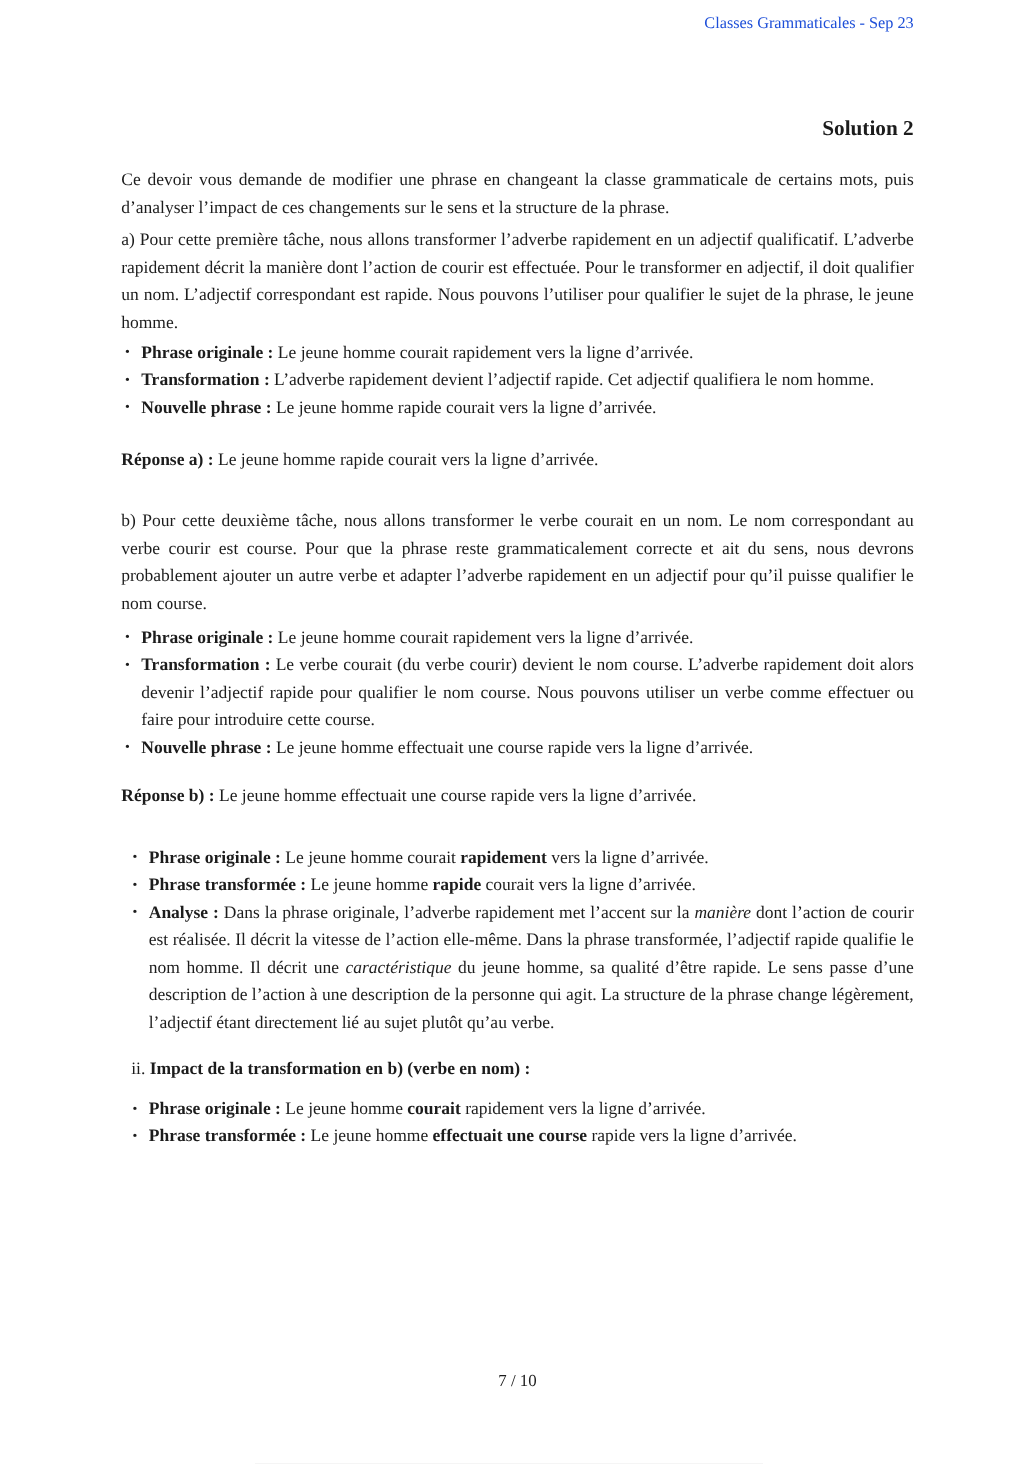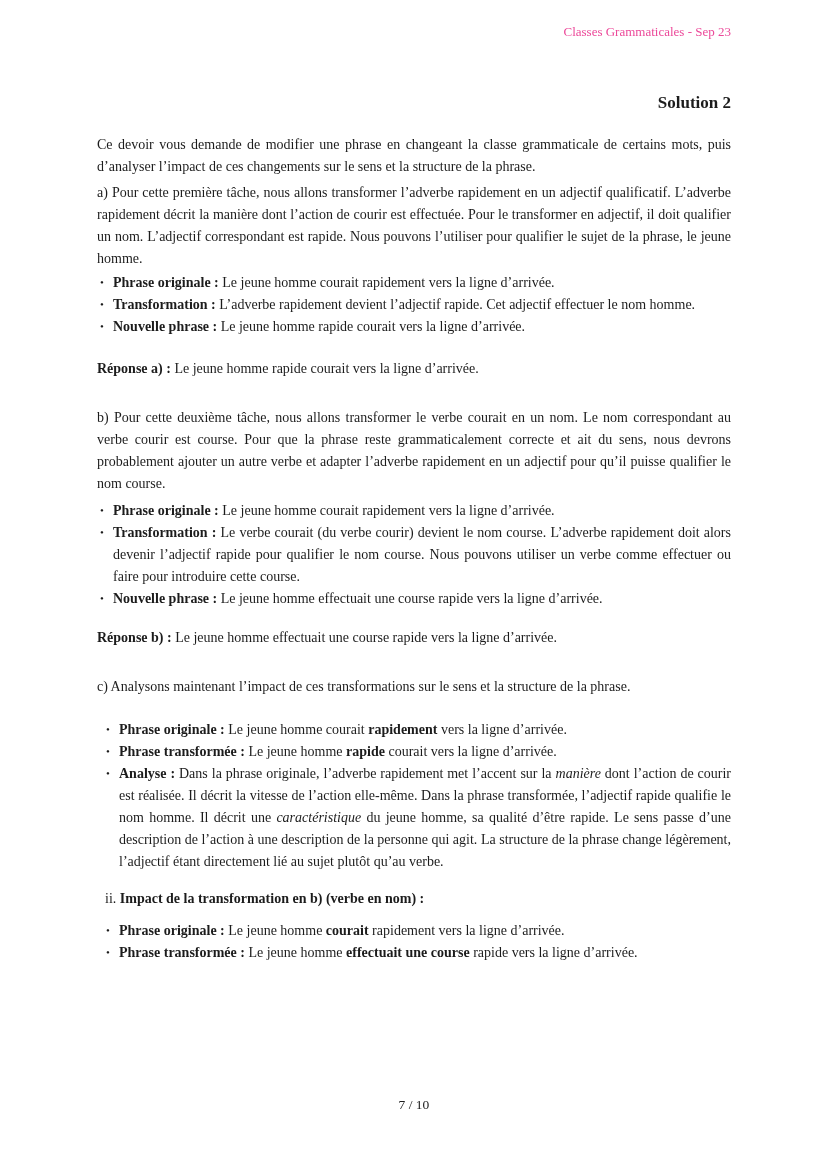--- a/index.html
+++ b/index.html
@@ -9,25 +9,25 @@
     height: 1171px;
     background: #ffffff;
     overflow: hidden;
     font-family: "Liberation Serif", "DejaVu Serif", serif;
     font-size: 14px;
     line-height: 22px;
     color: #1c1c1c;
   }
   .header {
     position: absolute;
-    top: 24px;
+    top: 10px;
     right: 97px;
     font-size: 13px;
     line-height: 15px;
-    color: #ec4899;
+    color: #1d4ed8;
     font-family: Liberation Serif, serif;
   }
   .content {
     position: absolute;
     top: 93px;
     left: 97px;
     width: 634px;
   }
   h1.title {
     margin: 0 0 22px 0;
@@ -90,37 +90,36 @@
   <div class="content">
 
     <h1 class="title">Solution 2</h1>
 
     <p class="intro"><span>Ce devoir vous demande de modifier une phrase en changeant la classe grammaticale de certains mots, puis d’analyser l’impact de ces changements sur le sens et la structure de la phrase.</span></p>
 
     <p class="para-a"><span>a) Pour cette première tâche, nous allons transformer l’adverbe rapidement en un adjectif qualificatif. L’adverbe rapidement décrit la manière dont l’action de courir est effectuée. Pour le transformer en adjectif, il doit qualifier un nom. L’adjectif correspondant est rapide. Nous pouvons l’utiliser pour qualifier le sujet de la phrase, le jeune homme.</span></p>
 
     <ul class="list-a">
       <li><span class="blt">•</span><span><span class="b">Phrase originale :</span><span> Le jeune homme courait rapidement vers la ligne d’arrivée.</span></span></li>
-      <li><span class="blt">•</span><span><span class="b">Transformation :</span><span> L’adverbe rapidement devient l’adjectif rapide. Cet adjectif effectuer le nom homme.</span></span></li>
+      <li><span class="blt">•</span><span><span class="b">Transformation :</span><span> L’adverbe rapidement devient l’adjectif rapide. Cet adjectif qualifiera le nom homme.</span></span></li>
       <li><span class="blt">•</span><span><span class="b">Nouvelle phrase :</span><span> Le jeune homme rapide courait vers la ligne d’arrivée.</span></span></li>
     </ul>
 
     <p class="reponse-a"><span class="b">Réponse a) :</span><span> Le jeune homme rapide courait vers la ligne d’arrivée.</span></p>
 
     <p class="para-b"><span>b) Pour cette deuxième tâche, nous allons transformer le verbe courait en un nom. Le nom correspondant au verbe courir est course. Pour que la phrase reste grammaticalement correcte et ait du sens, nous devrons probablement ajouter un autre verbe et adapter l’adverbe rapidement en un adjectif pour qu’il puisse qualifier le nom course.</span></p>
 
     <ul class="list-b">
       <li><span class="blt">•</span><span><span class="b">Phrase originale :</span><span> Le jeune homme courait rapidement vers la ligne d’arrivée.</span></span></li>
       <li><span class="blt">•</span><span><span class="b">Transformation :</span><span> Le verbe courait (du verbe courir) devient le nom course. L’adverbe rapidement doit alors devenir l’adjectif rapide pour qualifier le nom course. Nous pouvons utiliser un verbe comme effectuer ou faire pour introduire cette course.</span></span></li>
       <li><span class="blt">•</span><span><span class="b">Nouvelle phrase :</span><span> Le jeune homme effectuait une course rapide vers la ligne d’arrivée.</span></span></li>
     </ul>
 
     <p class="reponse-b"><span class="b">Réponse b) :</span><span> Le jeune homme effectuait une course rapide vers la ligne d’arrivée.</span></p>
 
-    <p class="para-c"><span>c) Analysons maintenant l’impact de ces transformations sur le sens et la structure de la phrase.</span></p>
 
 
     <ul class="list-i">
       <li><span class="blt">•</span><span><span class="b">Phrase originale :</span><span> Le jeune homme courait </span><span class="b">rapidement</span><span> vers la ligne d’arrivée.</span></span></li>
       <li><span class="blt">•</span><span><span class="b">Phrase transformée :</span><span> Le jeune homme </span><span class="b">rapide</span><span> courait vers la ligne d’arrivée.</span></span></li>
       <li><span class="blt">•</span><span><span class="b">Analyse :</span><span> Dans la phrase originale, l’adverbe rapidement met l’accent sur la </span><span class="i">manière</span><span> dont l’action de courir est réalisée. Il décrit la vitesse de l’action elle-même. Dans la phrase transformée, l’adjectif rapide qualifie le nom homme. Il décrit une </span><span class="i">caractéristique</span><span> du jeune homme, sa qualité d’être rapide. Le sens passe d’une description de l’action à une description de la personne qui agit. La structure de la phrase change légèrement, l’adjectif étant directement lié au sujet plutôt qu’au verbe.</span></span></li>
     </ul>
 
     <h2 class="subheading subheading-ii"><span>ii. </span><span class="b">Impact de la transformation en b) (verbe en nom) :</span></h2>
 

